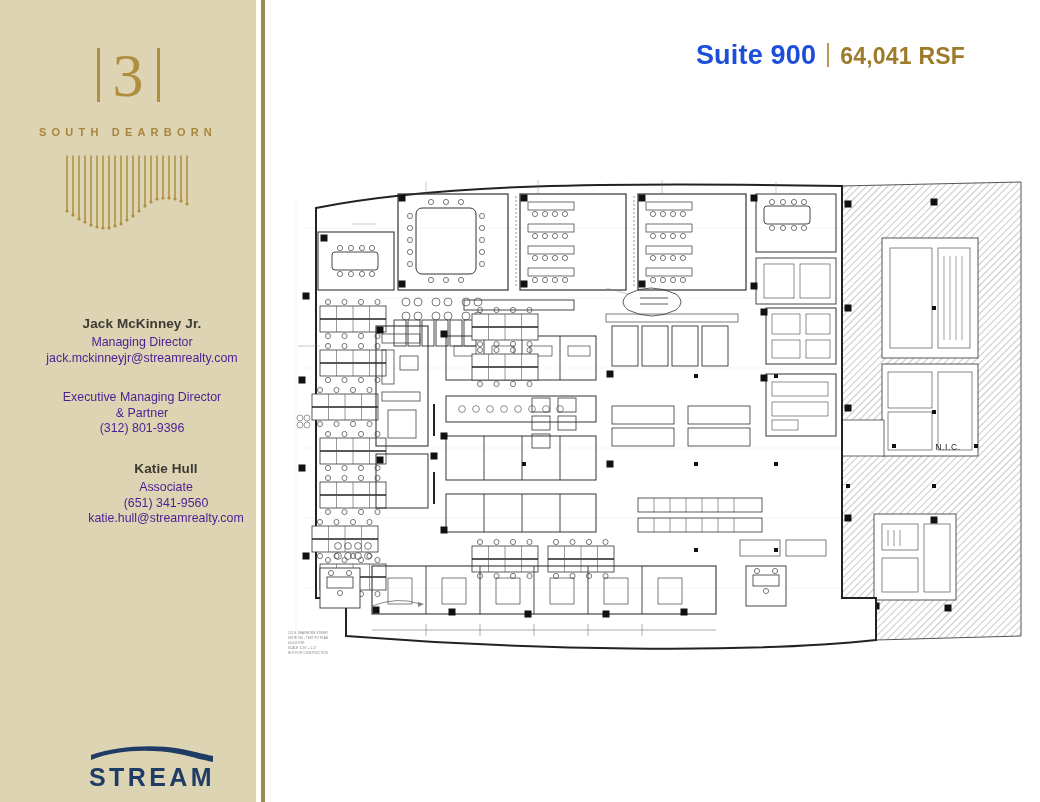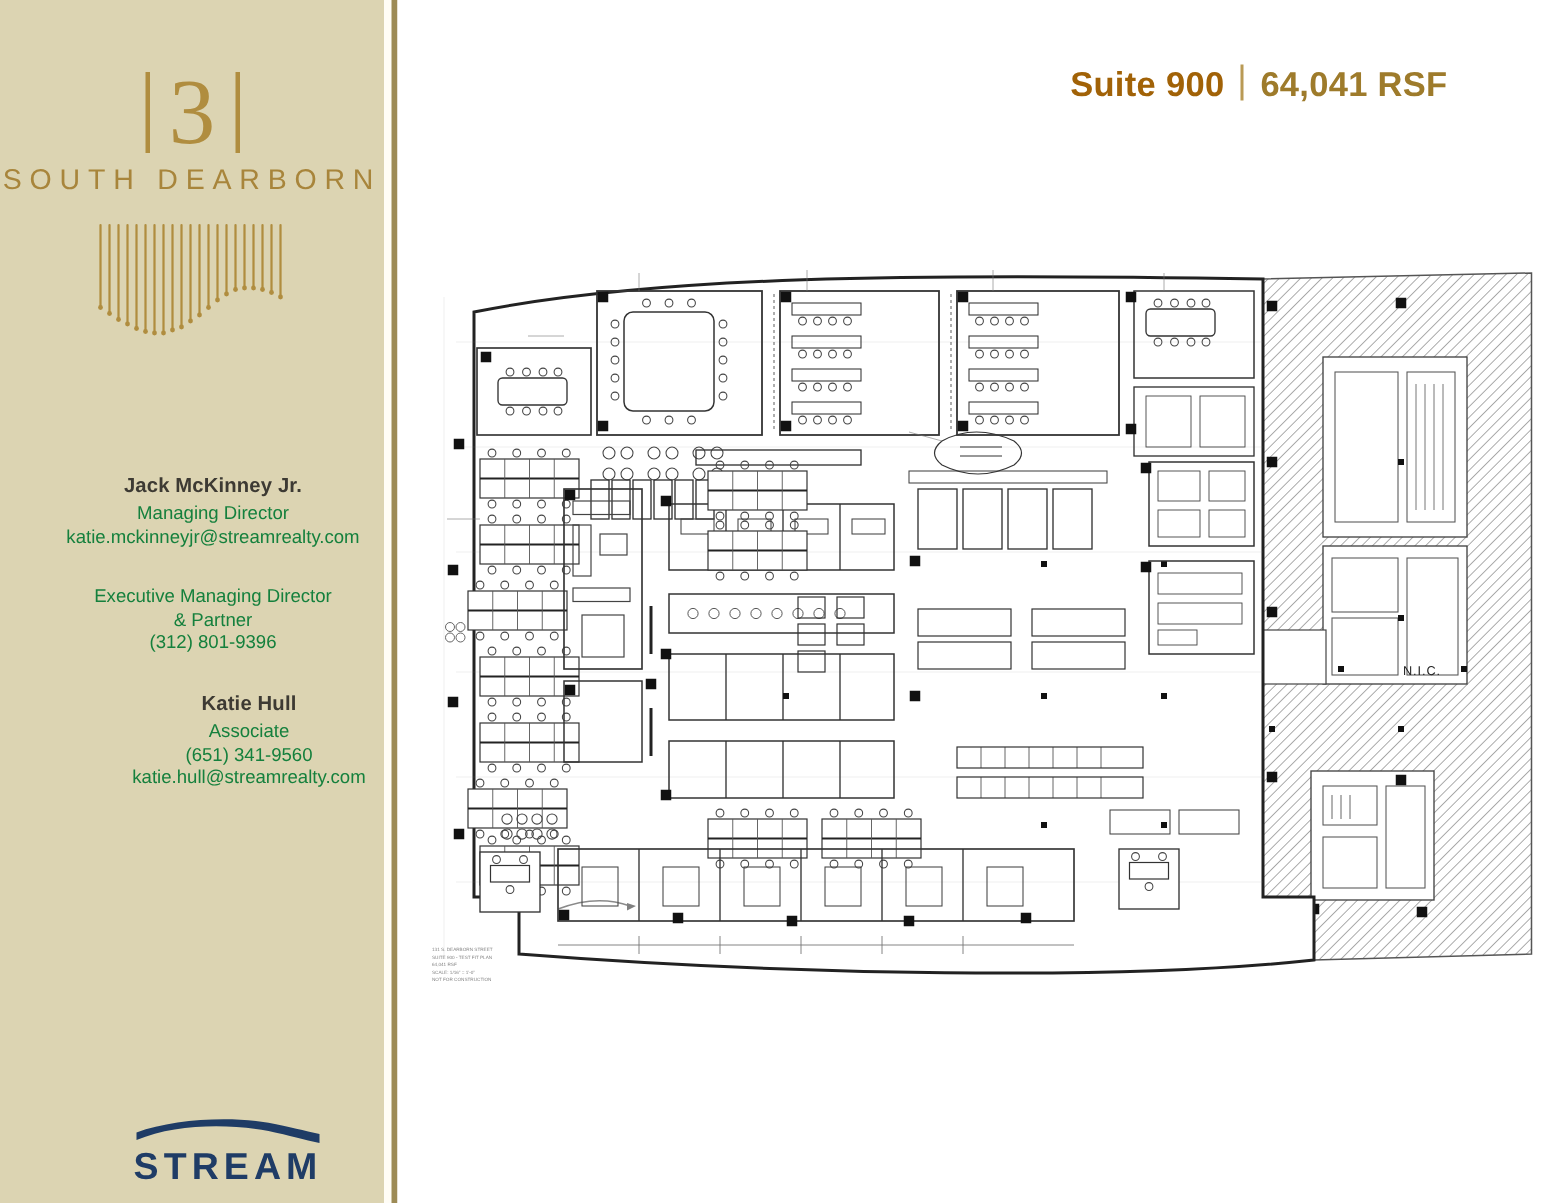--- a/index.html
+++ b/index.html
@@ -10,38 +10,38 @@
   #sidebar{position:absolute;left:0;top:0;width:256px;height:802px;background:#dcd4b2;}
   #sidebar-gap{position:absolute;left:256px;top:0;width:5px;height:802px;background:#fffdf6;}
   #sidebar-rule{position:absolute;left:261px;top:0;width:4px;height:802px;background:#9d8b56;}
   #sidebar-rule2{position:absolute;left:265px;top:0;width:2px;height:802px;background:#ffffff;}
 
   
   #logo{position:absolute;left:0;top:44px;width:256px;text-align:center;}
   .logo-131{position:relative;height:62px;display:flex;align-items:center;justify-content:center;gap:13px;}
   .logo-bar{width:3px;height:54px;background:#b08d3f;display:block;}
   .logo-three{font-family:"Liberation Serif",serif;font-size:62px;line-height:54px;color:#b08d3f;font-weight:400;letter-spacing:0;}
-  .logo-sub{margin-top:4px;font-size:19px;letter-spacing:5.2px;color:#a8853b;font-weight:400;}
+  .logo-sub{margin-top:20px;font-size:11px;letter-spacing:5.2px;color:#a8853b;font-weight:700;}
   #logo-mark{position:relative;width:132px;height:76px;margin:16px auto 0;}
   #logo-mark svg{display:block;}
 
   
   #contacts{position:absolute;left:0;top:316px;width:256px;text-align:center;color:#5c5a52;}
   .contact{margin-bottom:24px;margin-left:28px;}
   .contact:last-child{margin-bottom:0;padding-left:48px;}
   .c-name{font-size:13.5px;font-weight:bold;color:#3d3a33;margin-bottom:4px;letter-spacing:.1px;}
-  .c-line{font-size:12.4px;line-height:15.6px;color:#15803d;}
+  .c-line{font-size:12.4px;line-height:15.6px;color:#4c1d95;}
 
   
   #stream{position:absolute;left:0;top:742px;width:304px;text-align:right;}
   #stream svg{display:block;margin:0 auto;}
 
   
   #header{position:absolute;right:75px;top:40px;display:flex;align-items:baseline;gap:0;}
-  .suite-label{font-size:23px;font-weight:bold;color:#a16207;letter-spacing:.2px;}
+  .suite-label{font-size:27px;font-weight:bold;color:#1d4ed8;letter-spacing:.2px;}
   .suite-div{display:inline-block;width:2px;height:24px;background:#b99a55;margin:0 11px;position:relative;top:3px;}
   .rsf-label{font-size:23px;font-weight:bold;color:#9e7b2b;letter-spacing:.2px;}
 
   
   #plan-wrap{position:absolute;left:276px;top:168px;width:750px;height:500px;}
   #plan{width:750px;height:500px;display:block;}
   #plan text{font-family:"Liberation Sans",sans-serif;}
 </style>
 </head>
 <body>
@@ -109,21 +109,21 @@
           <circle cx="125" cy="50" r="1.6"></circle>
         </g>
       </svg>
     </div>
   </div>
 
   <div id="contacts">
     <div class="contact">
       <div class="c-name">Jack McKinney Jr.</div>
       <div class="c-line">Managing Director</div>
-      <div class="c-line">katie.mckinneyjr@streamrealty.com</div>
+      <div class="c-line">jack.mckinneyjr@streamrealty.com</div>
     </div>
     <div class="contact">
       <div class="c-line">Executive Managing Director</div>
       <div class="c-line">&amp; Partner</div>
       <div class="c-line">(312) 801-9396</div>
     </div>
     <div class="contact">
       <div class="c-name">Katie Hull</div>
       <div class="c-line">Associate</div>
       <div class="c-line">(651) 341-9560</div>

